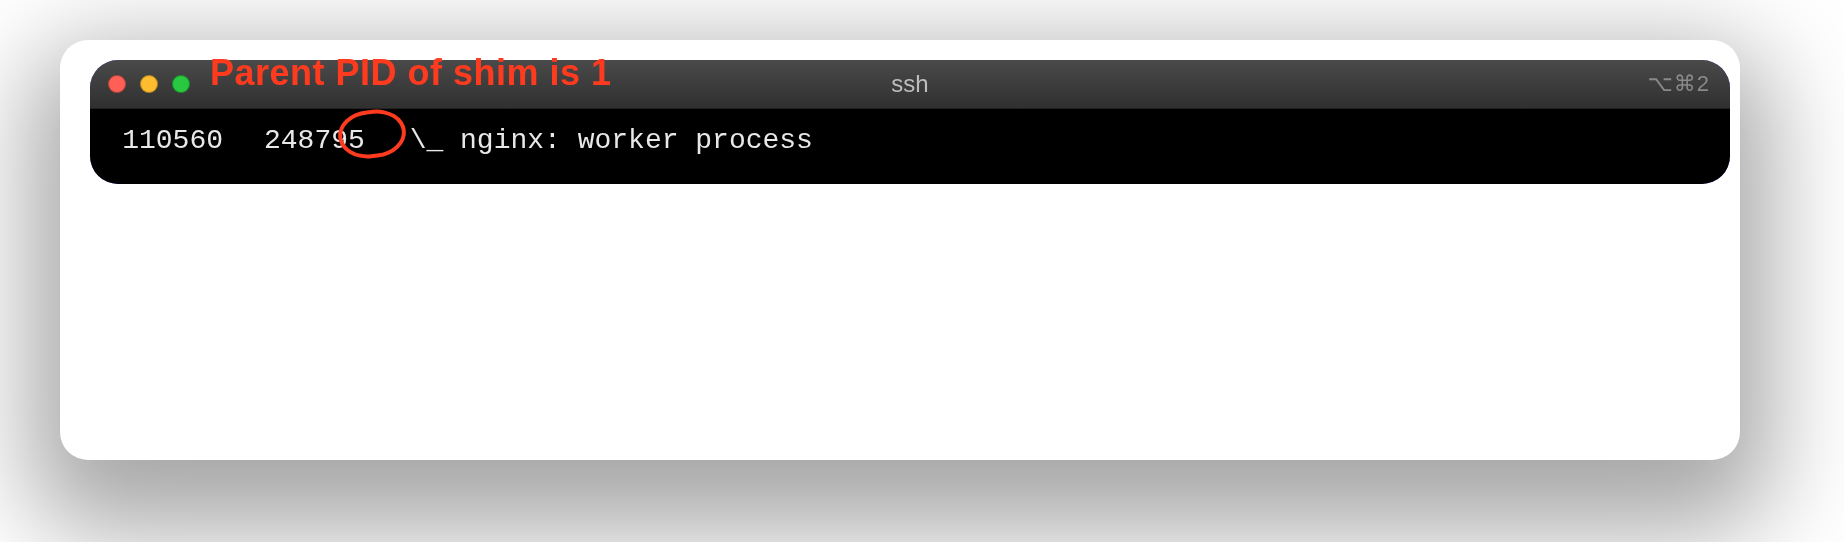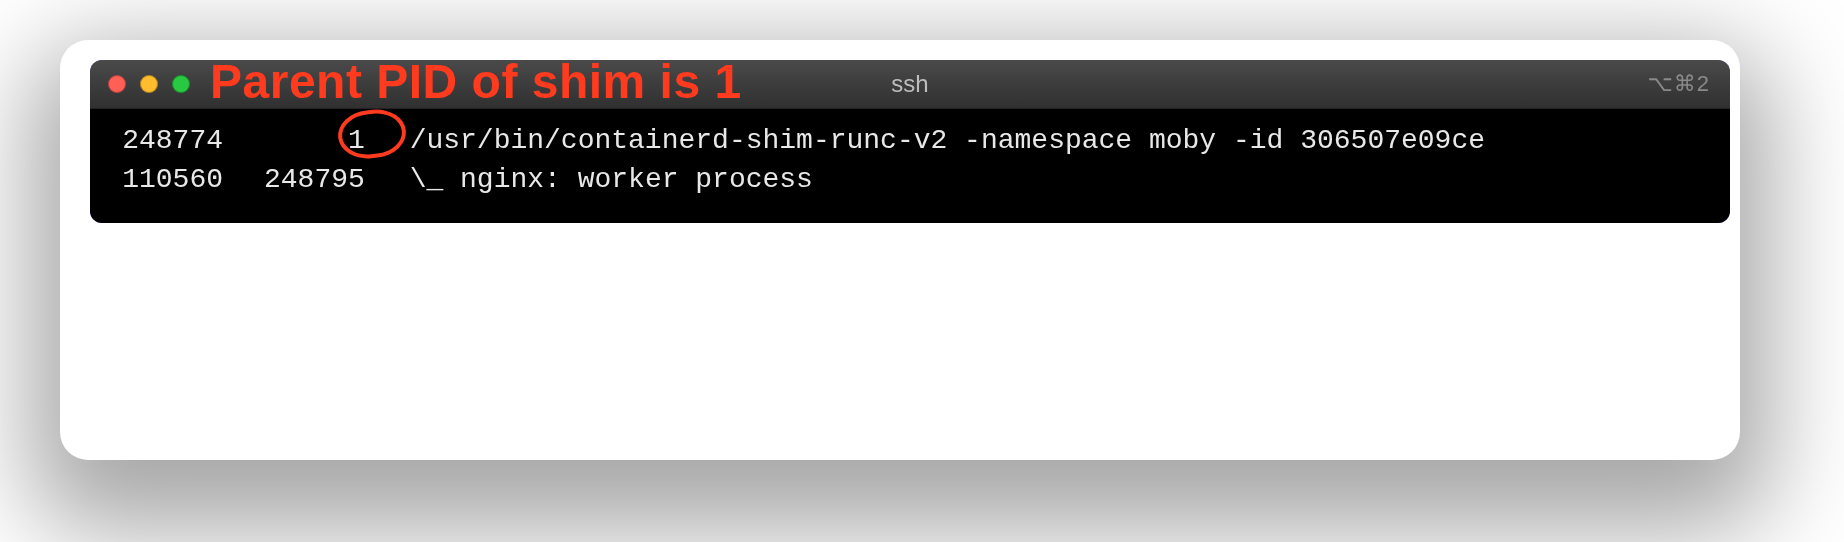--- a/index.html
+++ b/index.html
@@ -30,21 +30,21 @@
     border-radius: 28px;
     box-shadow: 0 40px 100px 30px rgba(0,0,0,0.35);
     z-index: 0;
   }
 
   .window {
     position: absolute;
     left: 90px;
     top: 60px;
     width: 1640px;
-    border-radius: 12px;
+    border-radius: 28px;
     overflow: hidden;
     background: #8b5cf6;
     z-index: 2;
   }
 
   
   .titlebar {
     position: relative;
     height: 48px;
     background: linear-gradient(#4a4a4a, #3a3a3a 60%, #303030);
@@ -108,21 +108,21 @@
   .tree2 { }
 
   
   .annotation {
     position: absolute;
     left: 210px;
     top: 48px;
     color: #ff3b1f;
     font-family: -apple-system, "Helvetica Neue", Arial, sans-serif;
     font-weight: 700;
-    font-size: 48px;
+    font-size: 36px;
     z-index: 5;
     letter-spacing: 0.5px;
   }
 
   .circle {
     position: absolute;
     left: 338px;
     top: 110px;
     width: 60px;
     height: 40px;
@@ -147,25 +147,20 @@
         <div class="dot red"></div>
         <div class="dot yellow"></div>
         <div class="dot green"></div>
       </div>
       <div class="title-center">ssh</div>
       <div class="title-right">⌥⌘2</div>
     </div>
 
     <div class="termbody">
 
-      <div class="row">
-        <span class="pid">248774</span>
-        <span class="ppid">1</span>
-        <span class="cmd tree0"><span></span><span>/usr/bin/containerd-shim-runc-v2 -namespace moby -id 306507e09ce</span></span>
-      </div>
 
 
 
       <div class="row">
         <span class="pid">110560</span>
         <span class="ppid">248795</span>
         <span class="cmd tree2"><span>     \_ </span><span>nginx: worker process</span></span>
       </div>
 
 

